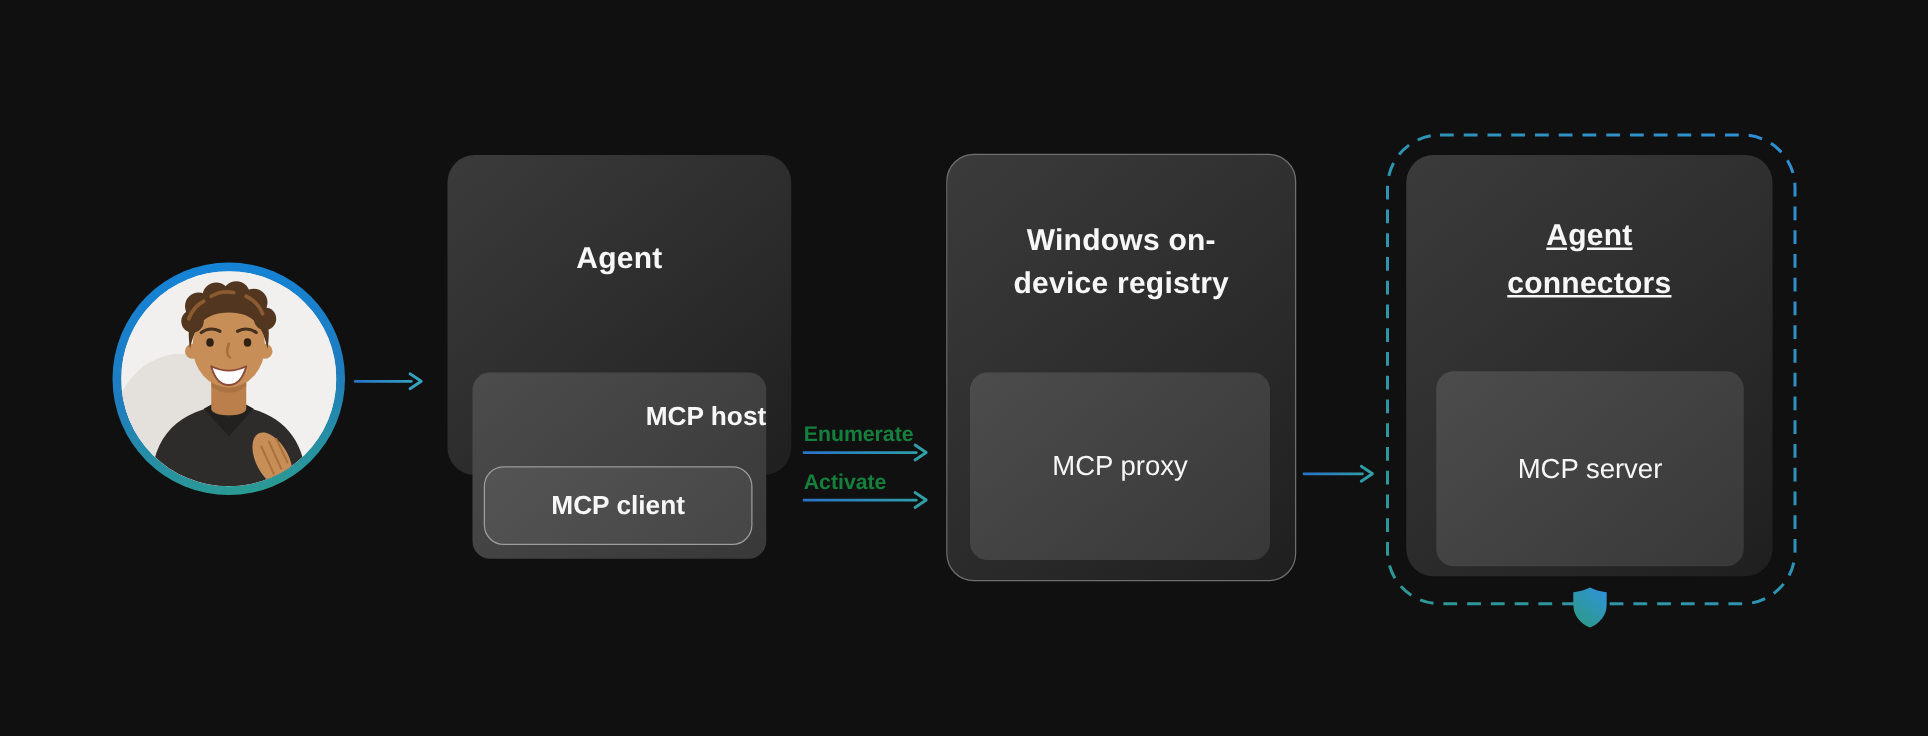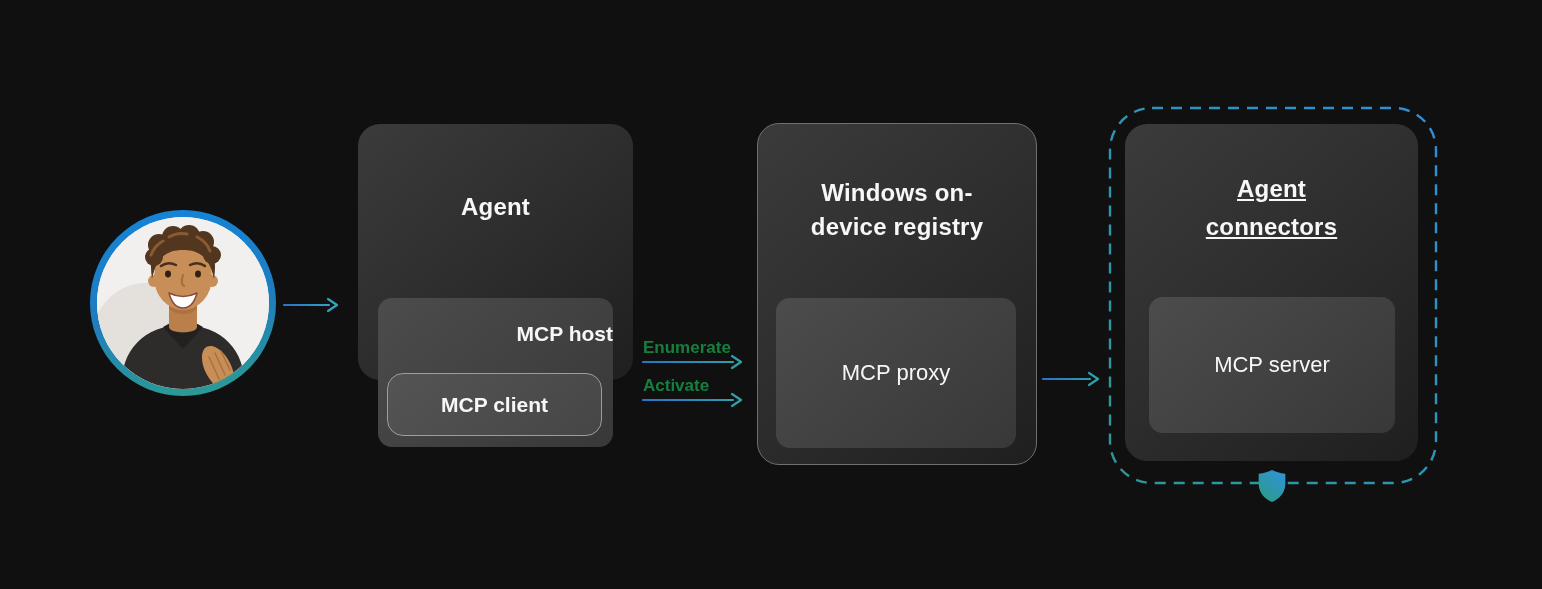--- a/index.html
+++ b/index.html
@@ -170,21 +170,21 @@
           <stop offset="1" stop-color="#2e8fd6"></stop>
       </linearGradient>
     </defs>
     <rect x="2" y="2" width="326" height="375" rx="42" fill="none" stroke="url(#dashGrad)" stroke-width="2.4" stroke-dasharray="11 8"></rect>
   </svg>
 
   <div class="abs node-box" style="left:1125px; top:124px; width:293px; height:337px;">
     <div class="box-title" style="top:46px; line-height:38px;">
       <span style="max-width:170px;text-decoration:underline;">Agent connectors</span>
     </div>
-    <div class="sub-box centered" style="left:24px; top:173px; width:246px; height:136px;">
+    <div class="sub-box centered" style="left:24px; top:173px; width:246px; height:156px;">
       <span class="inner-label">MCP server</span>
     </div>
   </div>
 
   <svg class="abs" style="left:1257px; top:469px;" width="30" height="34" viewBox="0 0 24 28">
     <defs>
       <linearGradient id="shieldGrad" x1="0.15" y1="1" x2="0.85" y2="0">
         <stop offset="0" stop-color="#2e9a84"></stop>
           <stop offset="1" stop-color="#2f93d8"></stop>
       </linearGradient>

